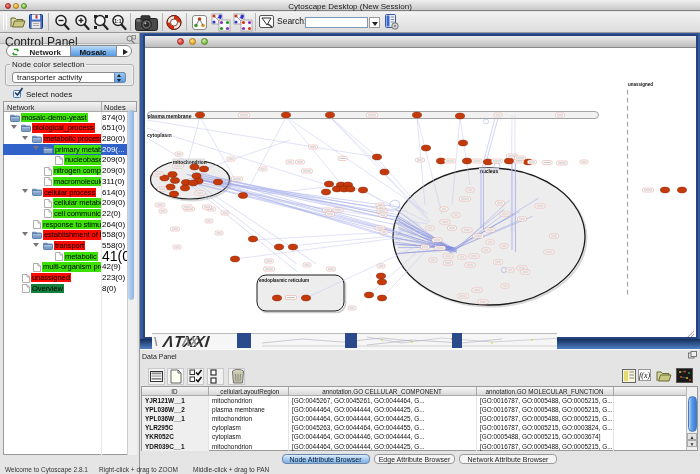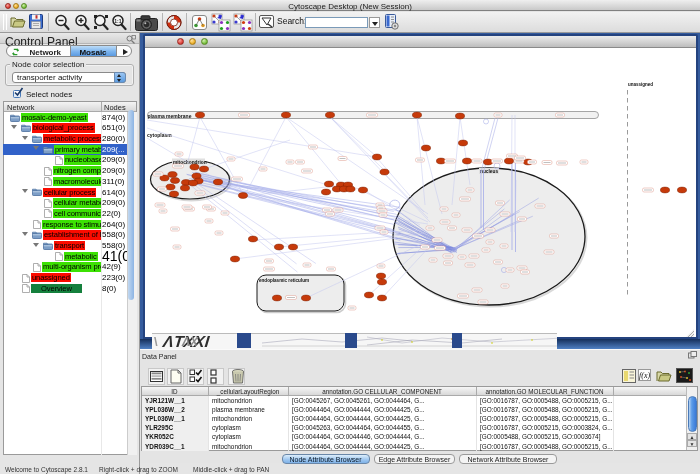--- a/index.html
+++ b/index.html
@@ -763,17 +763,17 @@
 <svg style="position:absolute;left:22px;top:273.4999999999999px" width="8" height="9">
     <path d="M0.5 0.5 L5 0.5 L7.5 3 L7.5 8.5 L0.5 8.5 Z" fill="#fff" stroke="#9a9a9a" stroke-width="0.8"></path>
     <path d="M5 0.5 L5 3 L7.5 3" fill="none" stroke="#9a9a9a" stroke-width="0.8"></path>
   </svg>
 <div style="position:absolute;left:31px;top:273.1px;height:9.4px;max-width:70px;overflow:hidden;background:#fb0b00;color:#000;font-size:7.6px;letter-spacing:-0.1px;line-height:9.4px;white-space:nowrap;padding:0 1px">unassigned</div>
 <div style="position:absolute;left:102px;top:273.1px;width:16px;height:9.4px;color:#000;font-size:8px;line-height:9.4px;white-space:nowrap">223(0)</div>
 <svg style="position:absolute;left:22px;top:284.1999999999999px" width="8" height="9">
     <path d="M0.5 0.5 L5 0.5 L7.5 3 L7.5 8.5 L0.5 8.5 Z" fill="#fff" stroke="#9a9a9a" stroke-width="0.8"></path>
     <path d="M5 0.5 L5 3 L7.5 3" fill="none" stroke="#9a9a9a" stroke-width="0.8"></path>
   </svg>
-<div style="position:absolute;left:31px;top:283.8px;height:9.4px;max-width:70px;overflow:hidden;background:#15803d;color:#000;font-size:7.6px;letter-spacing:-0.1px;line-height:9.4px;white-space:nowrap;padding:0 10px">Overview</div>
+<div style="position:absolute;left:31px;top:283.8px;height:9.4px;max-width:70px;overflow:hidden;background:#15803d;color:#000;font-size:7.6px;letter-spacing:-0.1px;line-height:9.4px;white-space:nowrap;padding:0 1px">Overview</div>
 <div style="position:absolute;left:102px;top:283.8px;width:26px;height:9.4px;color:#000;font-size:8px;line-height:9.4px;white-space:nowrap">8(0)</div>
 
 <div class="abs" style="left:127px;top:112px;width:9.5px;height:343px;background:#f0f0f0;border-left:1px solid #ccc"></div>
 <div class="abs" style="left:127.5px;top:110px;width:6px;height:190px;background:linear-gradient(90deg,#c2d8f0,#8cb4e4);border-radius:3px"></div>
 
 </body></html>

